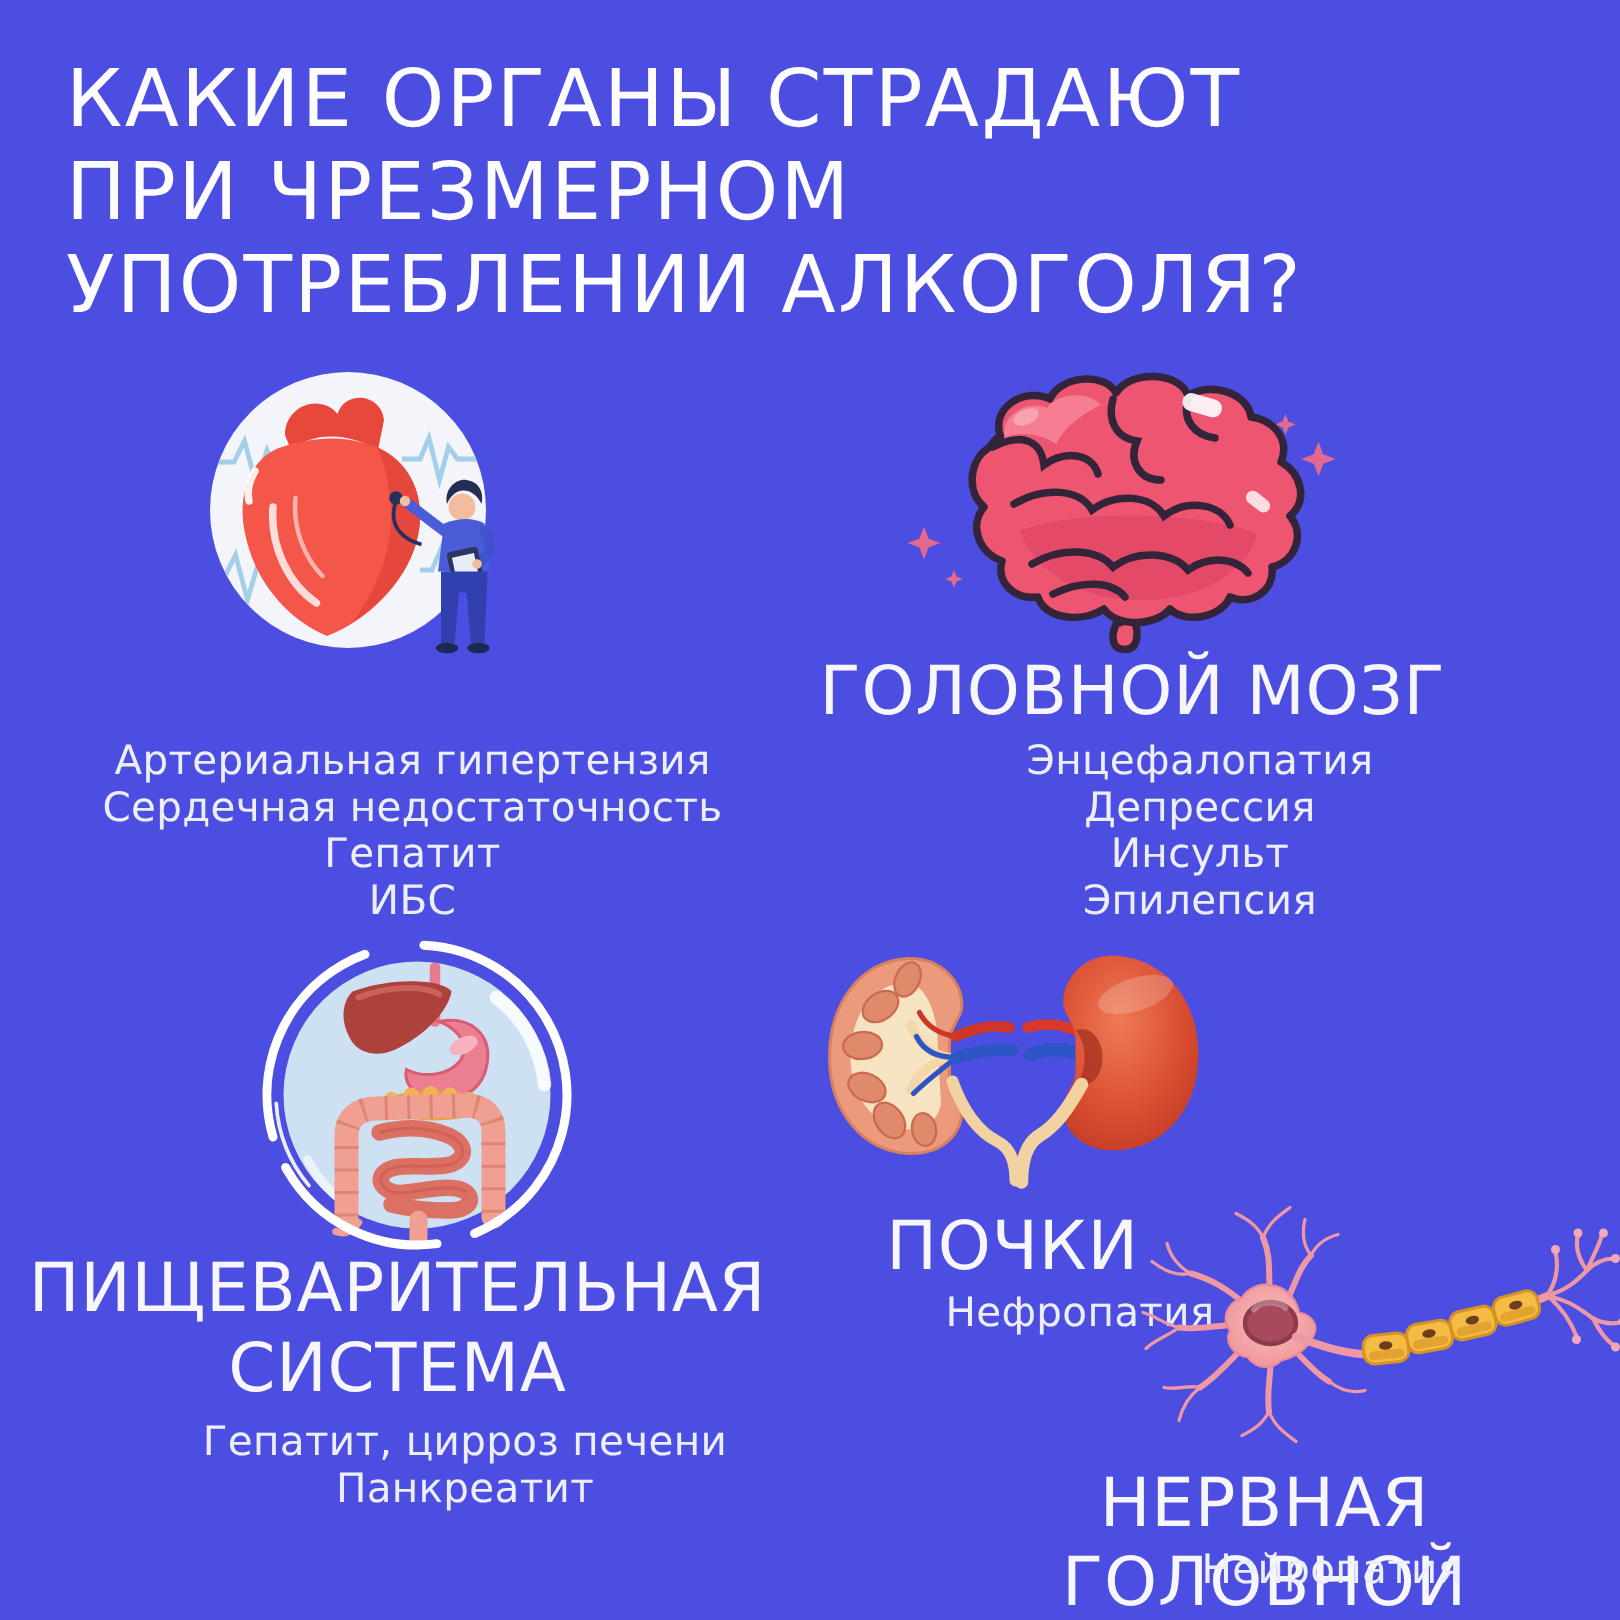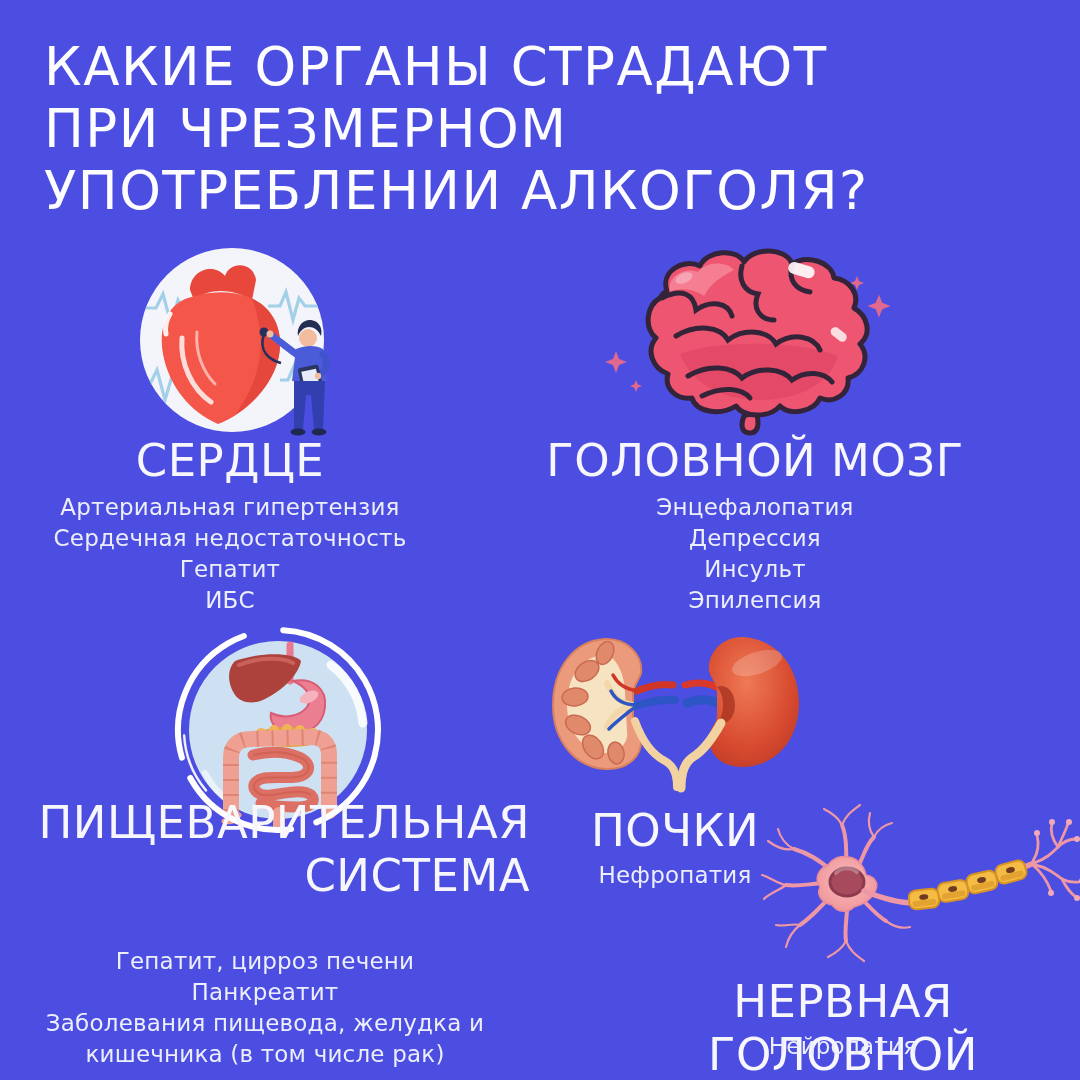--- a/index.html
+++ b/index.html
@@ -12,22 +12,22 @@
   .abs{position:absolute;}
   #title{
     left:44px;top:36px;width:1000px;
     color:#fdfdff;font-weight:normal;font-size:53px;line-height:62px;letter-spacing:1.5px;
   }
   .sec-heading{
     color:#f6f6fc;font-size:45px;line-height:53px;font-weight:normal;
     letter-spacing:.5px;text-align:center;
   }
   .sec-items{
-    color:#eceefb;font-size:23px;line-height:31px;font-weight:normal;
-    text-align:center;letter-spacing:.2px;
+    color:#eceefb;font-size:27px;line-height:31px;font-weight:normal;
+    text-align:center;letter-spacing:.2px;padding-left:45px;
   }
   .sec-items div{margin:0;}
   svg{display:block;}
 </style>
 </head>
 <body>
 
 <div id="canvas">
 
   <div id="title" class="abs">
@@ -97,21 +97,20 @@
         <path d="M 84,100 C 104,88 128,90 136,104 C 152,92 176,94 184,108 C 200,96 222,100 228,114"></path>
         <path d="M 96,140 C 116,128 140,130 150,142 C 166,130 190,132 200,144 C 214,134 232,136 240,146"></path>
         <path d="M 110,160 C 130,150 150,152 158,162"></path>
       </g>
       <rect x="196" y="28" width="27" height="12" rx="6" fill="#ffffff" opacity="0.9" transform="rotate(16 209 34)"></rect>
       <rect x="238" y="94" width="18" height="9" rx="4.5" fill="#ffffff" opacity="0.8" transform="rotate(38 247 98)"></rect>
       <ellipse cx="92" cy="42" rx="9" ry="5" fill="#f6a4b4" transform="rotate(-24 92 42)"></ellipse>
     </g>
   </svg>
 
-  <div class="abs sec-heading" style="left:0;top:434px;width:460px;">СЕРДЦЕ</div>
   <div class="abs sec-items" style="left:0;top:492px;width:460px;">
     <div>Артериальная гипертензия</div>
     <div>Сердечная недостаточность</div>
     <div>Гепатит</div>
     <div>ИБС</div>
   </div>
 
   <div class="abs sec-heading" style="left:535px;top:434px;width:440px;">ГОЛОВНОЙ МОЗГ</div>
   <div class="abs sec-items" style="left:535px;top:492px;width:440px;">
     <div>Энцефалопатия</div>
@@ -152,25 +151,24 @@
       <path d="M 80,130 C 96,126 112,126 126,132 C 140,138 138,150 124,152 C 108,154 92,150 84,156 C 76,162 84,172 98,170 C 114,168 130,164 138,170 C 144,176 138,182 126,182 C 110,182 96,180 88,178" stroke="#dc7064" stroke-width="11" stroke-linecap="round" fill="none"></path>
       <path d="M 80,130 C 96,126 112,126 126,132 C 140,138 138,150 124,152 C 108,154 92,150 84,156 C 76,162 84,172 98,170 C 114,168 130,164 138,170" stroke="#c65346" stroke-width="2" fill="none" opacity="0.5"></path>
     </g>
     <path d="M 106,188 L 106,202" stroke="#efa092" stroke-width="12" stroke-linecap="round"></path>
     <g fill="none" stroke="#ffffff">
       <circle cx="105" cy="105" r="100" stroke-width="6" stroke-dasharray="170 26 120 22 150 40" stroke-linecap="round" transform="rotate(-30 105 105)"></circle>
       <circle cx="105" cy="105" r="94" stroke-width="2.5" stroke-dasharray="60 540" stroke-linecap="round" transform="rotate(140 105 105)" opacity="0.9"></circle>
     </g>
   </svg>
 
-  <div class="abs sec-heading" style="left:0;top:796px;width:530px;text-align:right;">ПИЩЕВАРИТЕЛЬНАЯ СИСТЕМА</div>
+  <div class="abs sec-heading" style="left:0;top:832px;width:530px;">ПИЩЕВАРИТЕЛЬНАЯ СИСТЕМА</div>
   <div class="abs sec-items" style="left:0;top:946px;width:530px;">
     <div>Гепатит, цирроз печени</div>
     <div>Панкреатит</div>
-    <div>Заболевания пищевода, желудка и кишечника (в том числе рак)</div>
   </div>
 
   <svg class="abs" style="left:545px;top:633px;" width="260" height="160" viewBox="0 0 260 160">
     <defs>
       <radialGradient id="kidGrad" cx="42%" cy="35%" r="75%">
         <stop offset="0%" stop-color="#ef7a55"></stop>
         <stop offset="65%" stop-color="#d84b30"></stop>
         <stop offset="100%" stop-color="#bf3a26"></stop>
       </radialGradient>
     </defs>

